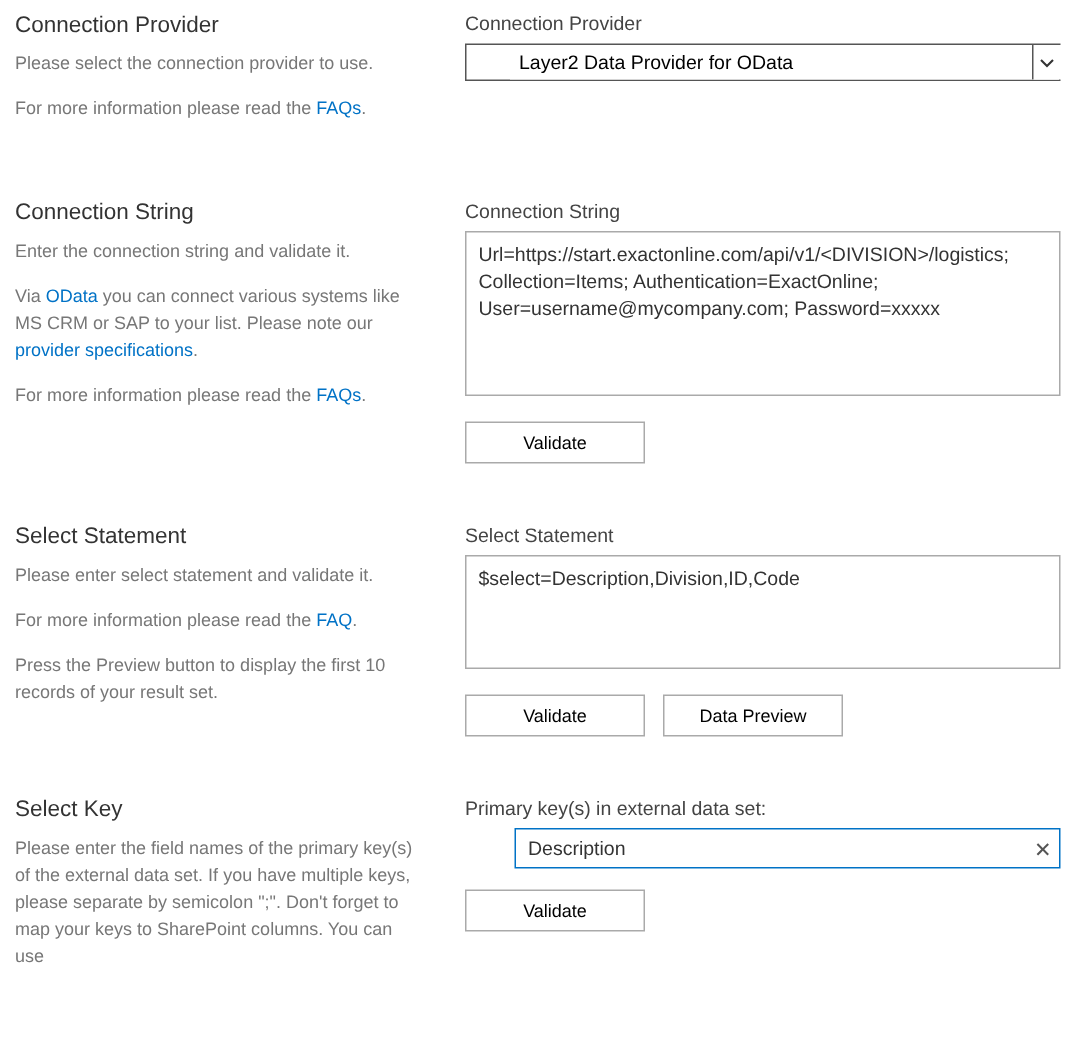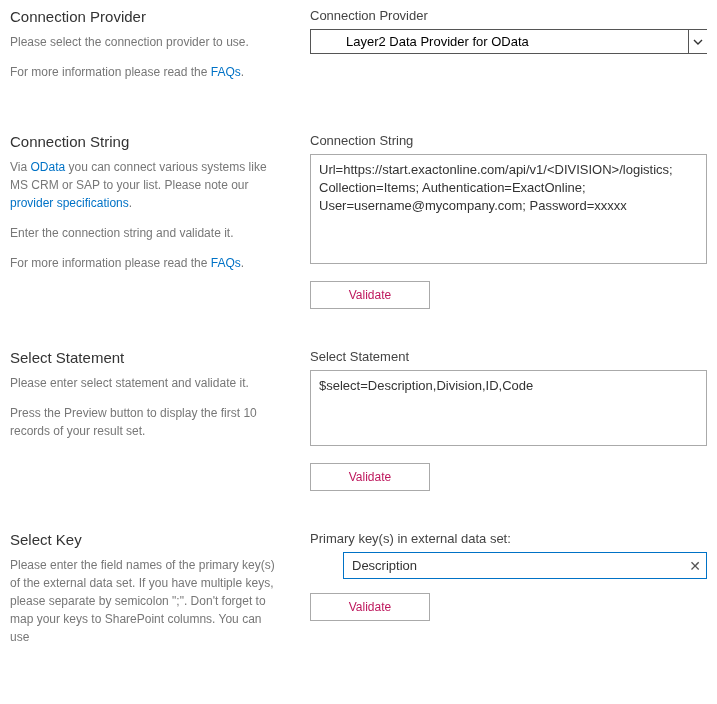--- a/index.html
+++ b/index.html
@@ -84,21 +84,21 @@
     line-height: 1.4;
   }
   .conn-string { height: 110px; }
   .select-stmt { height: 76px; }
   .btn {
     border: 1px solid #aaa;
     background: #fff;
     padding: 6px 0;
     width: 120px;
     font-size: 12px;
-    color: #be185d;
+    color: #000000;
     cursor: pointer;
     text-align: center;
     margin-right: 12px;
   }
   .btn-row {
     margin-top: 14px;
     display: flex;
   }
   .pk-input-wrap {
     position: relative;
@@ -145,48 +145,52 @@
             <path d="M1 3 L5 7 L9 3" fill="none" stroke="#333" stroke-width="1.4"></path>
           </svg>
       </span>
     </div>
   </div>
 </div>
 
 <div class="section">
   <div class="left">
     <h3>Connection String</h3>
+    <p class="desc">Enter the connection string and validate it.</p>
     <p class="desc">
       <span>Via </span><a href="#">OData</a><span> you can connect various systems like MS CRM or SAP to your list. Please note our </span><a href="#">provider specifications</a><span>.</span>
     </p>
-    <p class="desc">Enter the connection string and validate it.</p>
     <p class="desc">
       <span>For more information please read the </span><a href="#">FAQs</a><span>.</span>
     </p>
   </div>
   <div class="right">
     <span class="right-label">Connection String</span>
     <textarea class="big conn-string" style="">Url=https://start.exactonline.com/api/v1/&lt;DIVISION&gt;/logistics; Collection=Items; Authentication=ExactOnline; User=username@mycompany.com; Password=xxxxx</textarea>
     <div class="btn-row">
       <button class="btn">Validate</button>
     </div>
   </div>
 </div>
 
 <div class="section">
   <div class="left">
     <h3>Select Statement</h3>
     <p class="desc">Please enter select statement and validate it.</p>
+    <p class="desc">
+      <span>For more information please read the </span><a href="#">FAQ</a><span>.</span>
+    </p>
     <p class="desc">Press the Preview button to display the first 10 records of your result set.</p>
   </div>
   <div class="right">
     <span class="right-label">Select Statement</span>
     <textarea class="big select-stmt" style="">$select=Description,Division,ID,Code</textarea>
     <div class="btn-row">
       <button class="btn">Validate</button>
+      <button class="btn">Data Preview</button>
     </div>
   </div>
 </div>
 
 <div class="section" style="margin-bottom:0">
   <div class="left">
     <h3>Select Key</h3>
     <p class="desc">Please enter the field names of the primary key(s) of the external data set. If you have multiple keys, please separate by semicolon ";". Don't forget to map your keys to SharePoint columns. You can use</p>
   </div>
   <div class="right">

